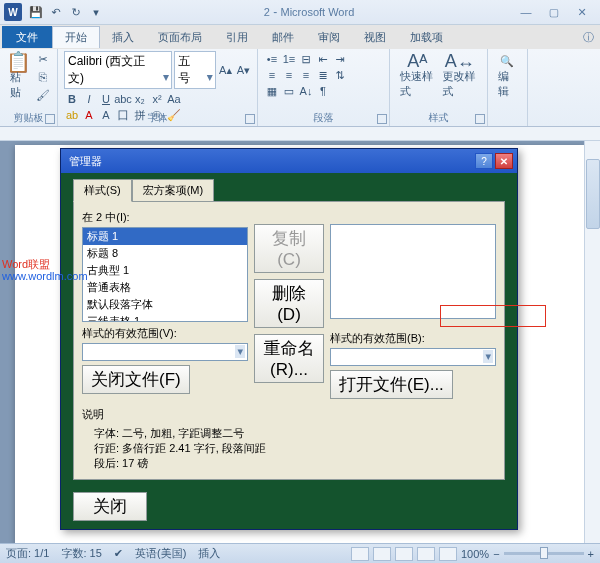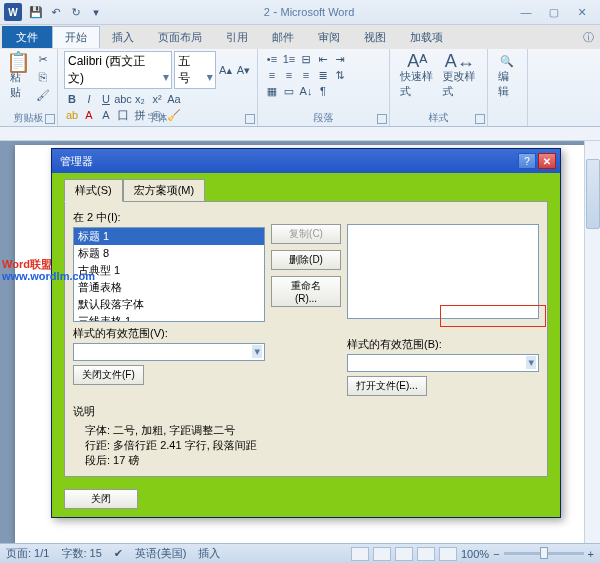--- a/index.html
+++ b/index.html
@@ -31,47 +31,47 @@
 .page{width:570px;background:#fff;box-shadow:0 2px 6px rgba(0,0,0,.3);height:100%}
 .vscroll{position:absolute;right:0;top:141px;bottom:20px;width:16px;background:#eef3f9;border-left:1px solid #c5d3e3}
 .vscroll-thumb{position:absolute;top:18px;width:14px;left:1px;height:70px;background:linear-gradient(#dbe6f3,#c2d4e8);border:1px solid #a8bdd6;border-radius:2px}
 .statusbar{position:absolute;bottom:0;left:0;right:0;height:20px;background:linear-gradient(#dbe6f3,#c8d8ec);display:flex;align-items:center;padding:0 6px;font-size:10px;color:#3b5a7a;border-top:1px solid #a8bdd6}
 .sb-item{margin-right:12px}
 .sb-right{margin-left:auto;display:flex;align-items:center;gap:4px}
 .view-btn{width:18px;height:14px;border:1px solid #a8bdd6;background:#eef3f9}
 .zoom-slider{width:80px;height:3px;background:#a8bdd6;position:relative}
 .zoom-thumb{position:absolute;width:8px;height:12px;background:#eef3f9;border:1px solid #8aa3c0;top:-5px;left:36px}
 
-.dlg{position:absolute;left:51px;top:148px;width:510px;background:#84cc16;border:1px solid #0a246a;box-shadow:3px 3px 8px rgba(0,0,0,.35)}
+.dlg{position:absolute;left:60px;top:148px;width:458px;background:#14532d;border:1px solid #0a246a;box-shadow:3px 3px 8px rgba(0,0,0,.35)}
 .dlg-title{height:24px;background:linear-gradient(#3b6ed5,#2256c5);color:#fff;display:flex;align-items:center;padding:0 4px;font-size:12px}
 .dlg-title-text{flex:1;padding-left:4px}
 .dlg-tbtn{width:18px;height:16px;margin-left:2px;display:flex;align-items:center;justify-content:center;font-size:10px}
 .dlg-help{background:linear-gradient(#7ca8e8,#5084d8);border:1px solid #2256c5;color:#fff}
 .dlg-close{background:linear-gradient(#f08080,#d04040);border:1px solid #a02020;color:#fff;font-weight:bold}
 .dlg-body{padding:6px 12px 8px}
 .dlg-tabs{display:flex;margin-bottom:-1px}
 .dlg-tab{padding:3px 10px;background:#ece9d8;border:1px solid #919b9c;font-size:11px}
 .dlg-tab.active{border-bottom:1px solid #ece9d8;position:relative;z-index:1}
 .dlg-panel{border:1px solid #919b9c;padding:8px;background:#ece9d8}
 .dlg-cols{display:flex;gap:6px}
 .dlg-col{flex:1;display:flex;flex-direction:column}
 .dlg-mid{width:70px;display:flex;flex-direction:column;gap:6px;padding-top:14px}
 .lbl{font-size:11px;margin-bottom:2px}
 .listbox{border:1px solid #7f9db9;background:#fff;height:95px;overflow:hidden;font-size:11px;position:relative}
 .listbox .item{padding:1px 4px}
 .listbox .sel{background:#316ac5;color:#fff}
 .combo{border:1px solid #7f9db9;background:#fff;height:18px;position:relative}
 .combo::after{content:"▾";position:absolute;right:2px;top:1px;color:#5a7ca3;background:#dbe6f3;padding:0 2px}
-.btn{border:1px solid #919b9c;background:linear-gradient(#fdfdfd,#e8e8e2);padding:2px 8px;font-size:10px;text-align:center;min-width:64px}
+.btn{border:1px solid #919b9c;background:linear-gradient(#fdfdfd,#e8e8e2);padding:2px 8px;font-size:17px;text-align:center;min-width:64px}
 .btn.dis{color:#999}
 .row-r{display:flex;justify-content:flex-start;margin-top:4px}
 .desc-box{margin-top:8px;font-size:11px}
 .desc-lines{padding:2px 0 0 12px;line-height:1.35}
 .hl{position:absolute;border:1px solid #e03020}
-.wm{position:absolute;left:2px;top:254px;z-index:50;font-weight:bold;font-size:15px;pointer-events:none}
+.wm{position:absolute;left:2px;top:254px;z-index:50;font-weight:normal;font-size:15px;pointer-events:none}
 .wm1{color:#e03020}
 .wm2{color:#2060e0;font-size:11px;display:block;margin-top:-2px}
 </style>
 </head>
 <body>
 
 <div class="titlebar">
   <div class="word-icon">W</div>
   <div class="qat-btn">💾</div>
   <div class="qat-btn">↶</div>
@@ -232,21 +232,21 @@
             </div>
         </div>
         <div class="dlg-mid">
           <button class="btn dis">复制(C)</button>
           <button class="btn">删除(D)</button>
           <button class="btn">重命名(R)...</button>
         </div>
         <div class="dlg-col">
           <div class="lbl">&nbsp;</div>
           <div class="listbox"></div>
-          <div class="lbl" style="margin-top:18px">样式的有效范围(B):</div>
+          <div class="lbl" style="margin-top:12px">样式的有效范围(B):</div>
           <div class="combo"></div>
           <div class="row-r">
               <button class="btn">打开文件(E)...</button>
             </div>
         </div>
       </div>
       <div class="desc-box">
         <div class="lbl">说明</div>
         <div class="desc-lines">
           <div>字体: 二号, 加粗, 字距调整二号</div>

